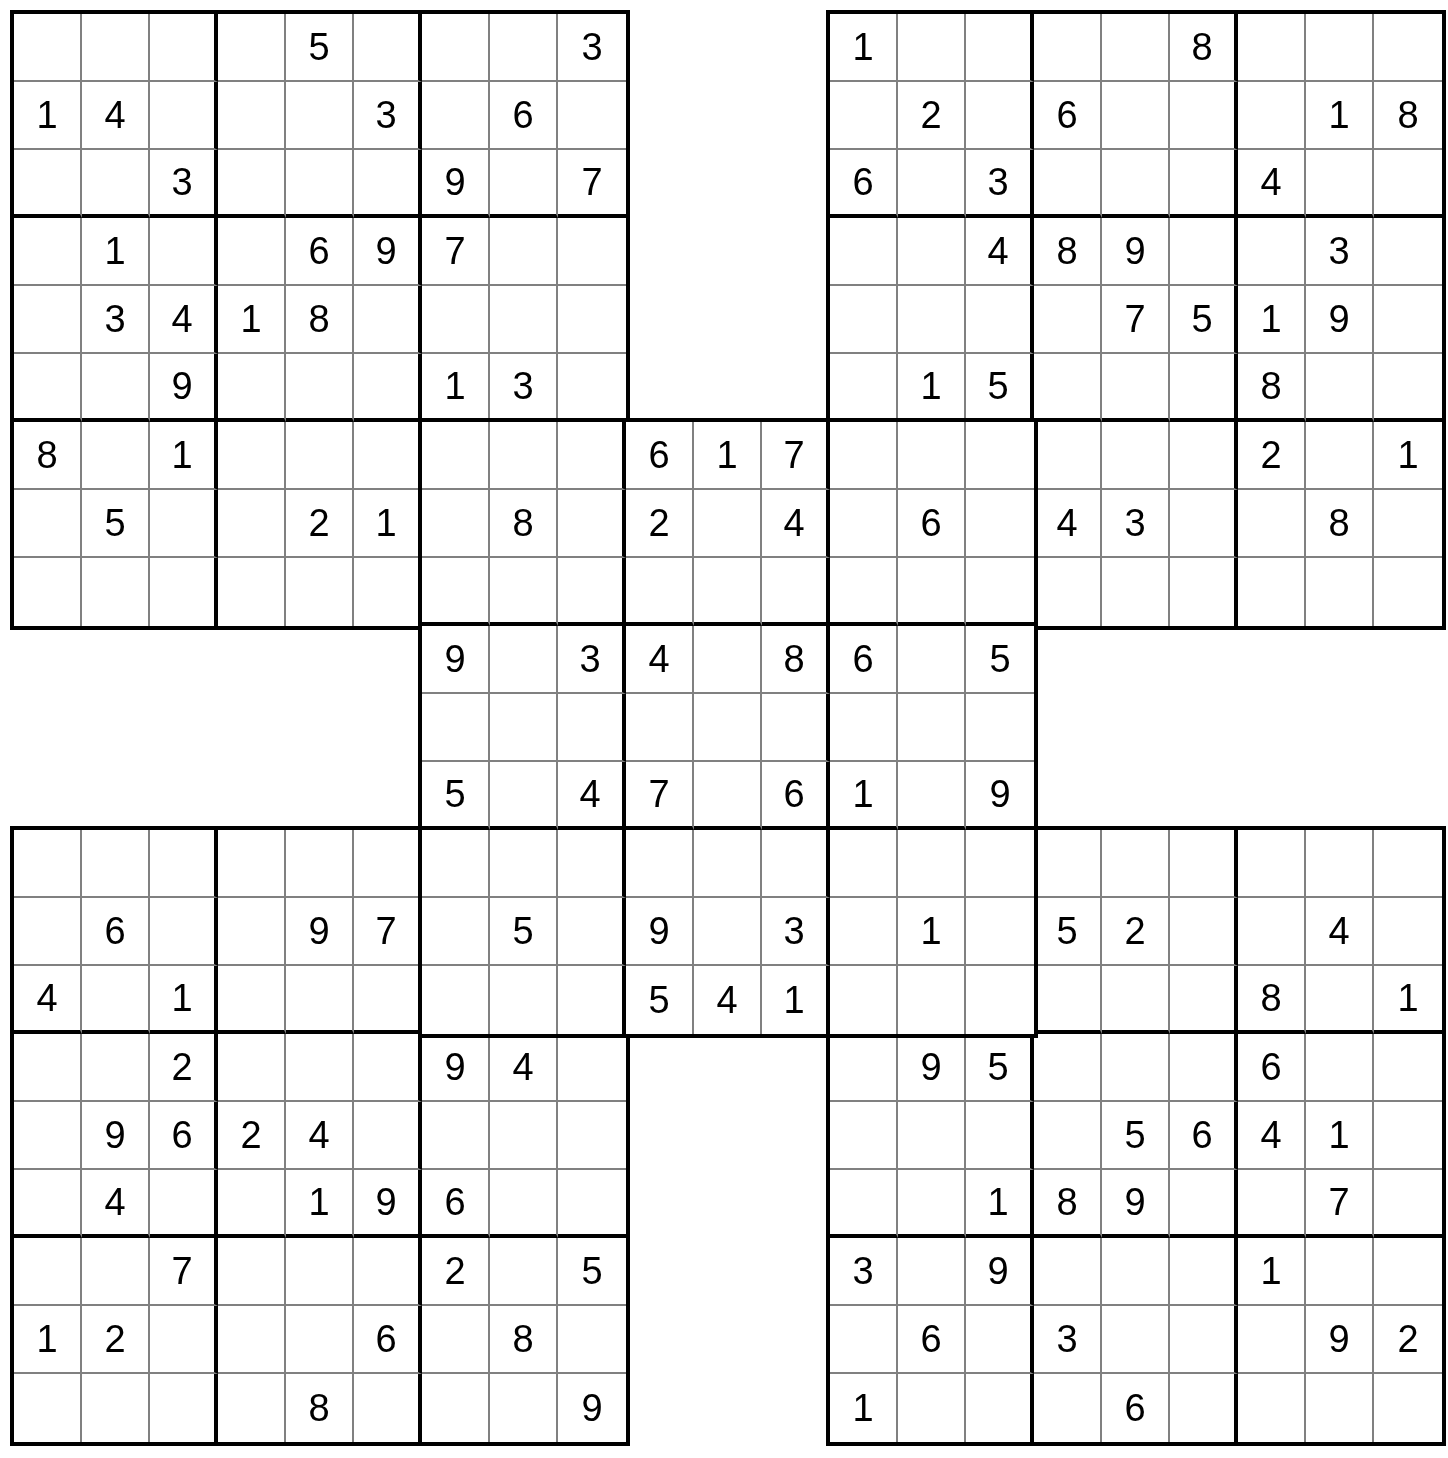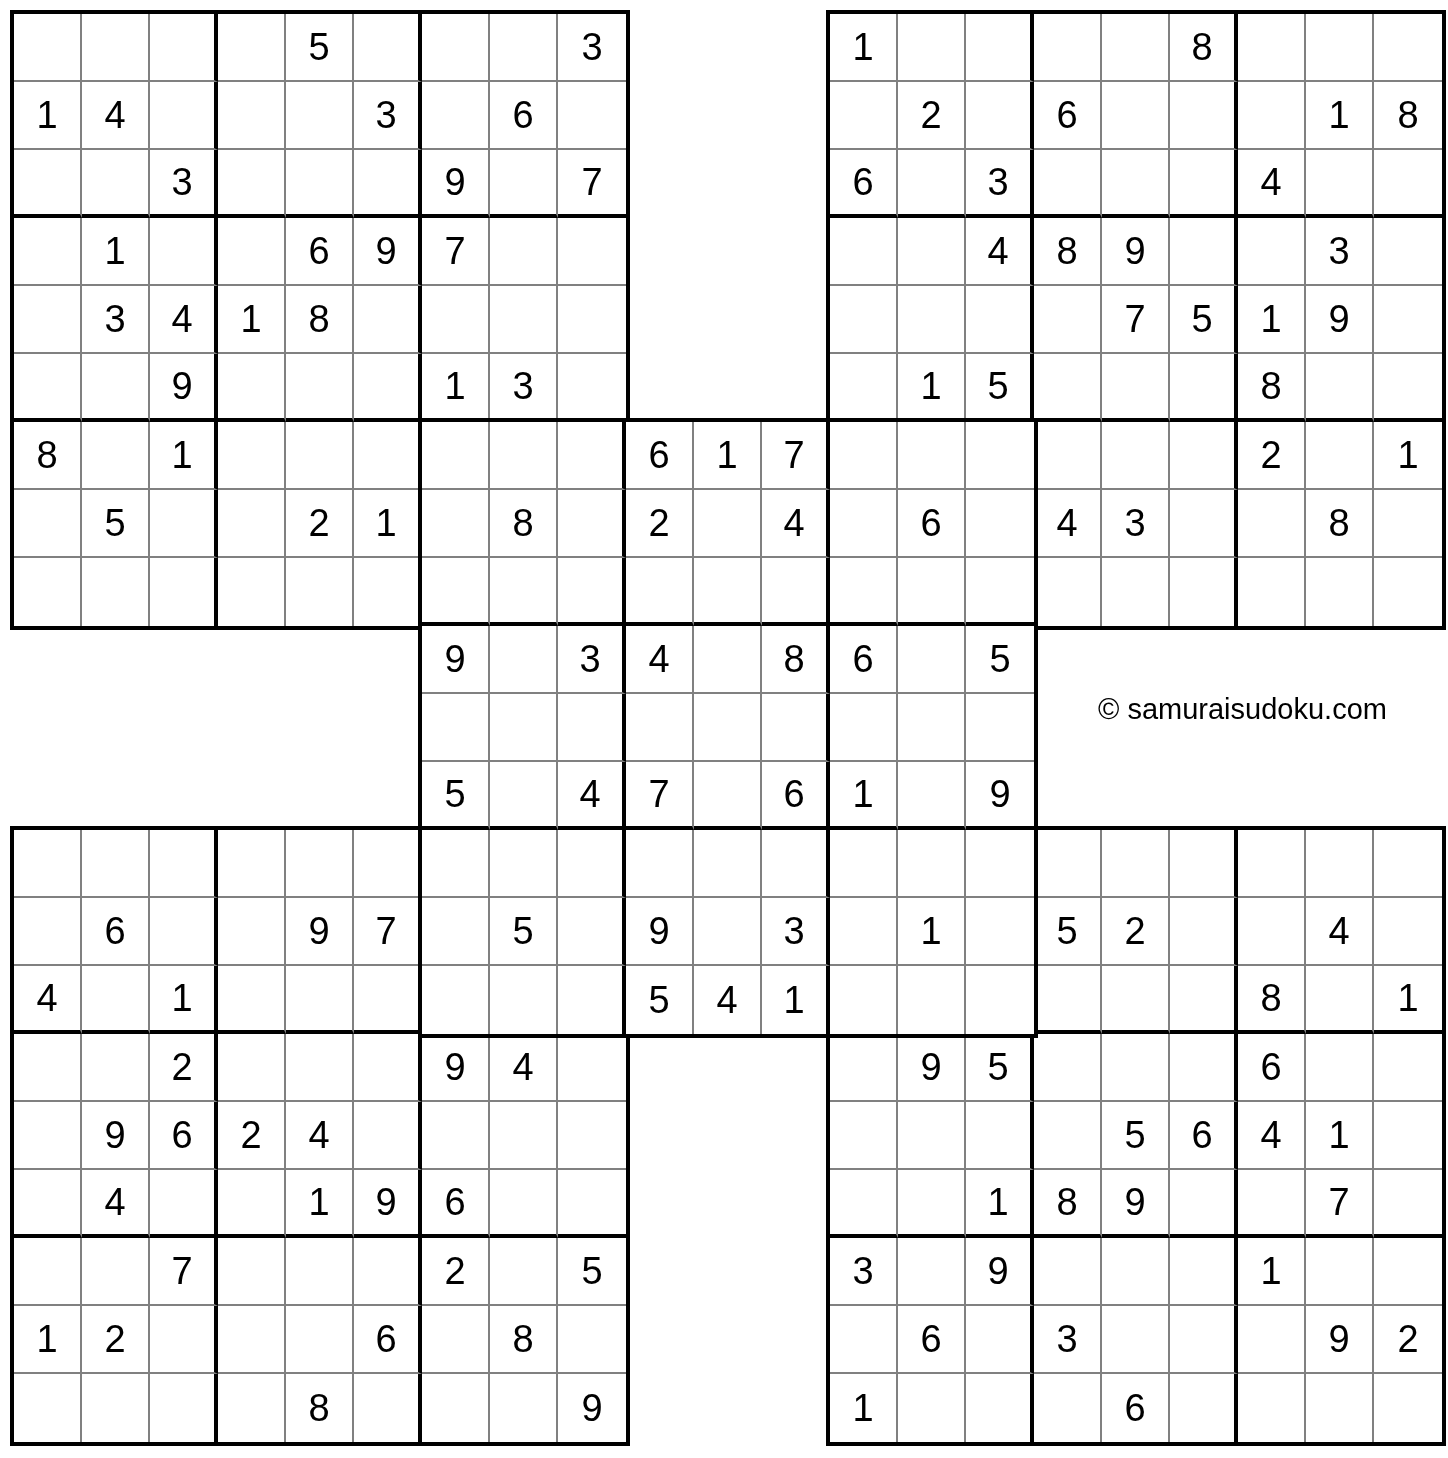--- a/index.html
+++ b/index.html
@@ -478,14 +478,13 @@
         <div class="cell lastrow"></div>
         <div class="cell vthick lastrow"></div>
         <div class="cell lastrow">5</div>
         <div class="cell lastrow">4</div>
         <div class="cell vthick lastrow">1</div>
         <div class="cell lastrow"></div>
         <div class="cell lastrow"></div>
         <div class="cell lastcol lastrow"></div>
       </div>
     </div>
-  <div class="watermark">© samuraisudoku.com</div>
 </div>
 
 </body></html>

